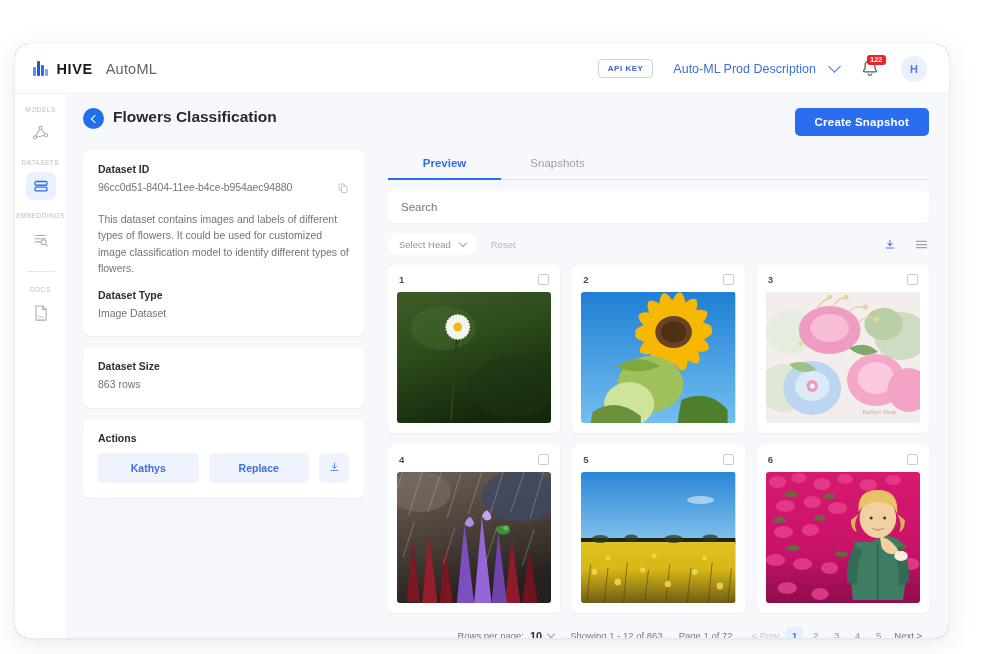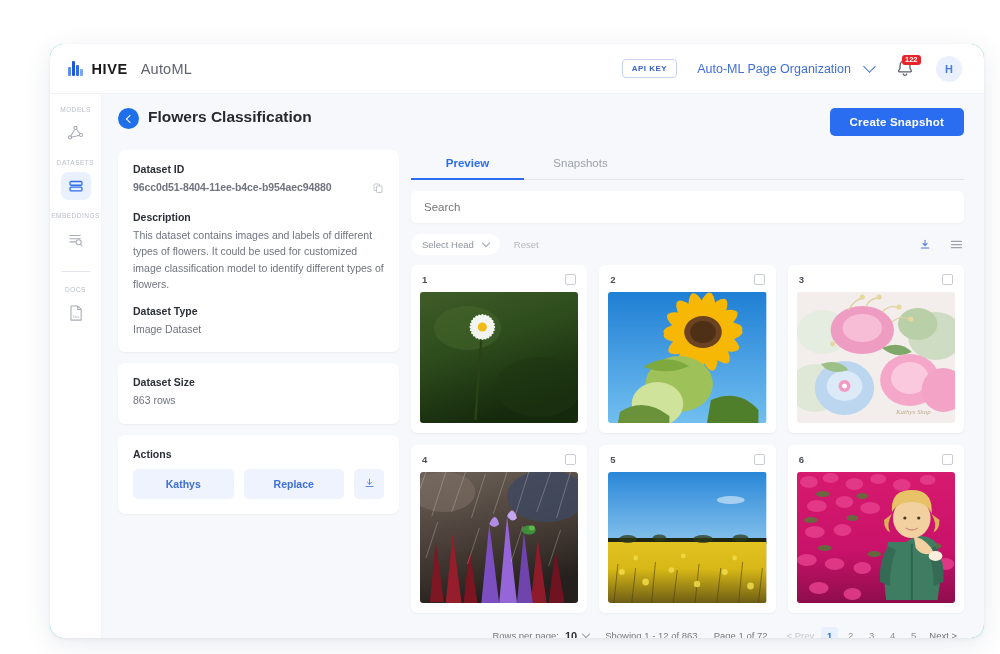--- a/index.html
+++ b/index.html
@@ -4,21 +4,21 @@
 <style>
   * { box-sizing: border-box; margin: 0; padding: 0; }
   html, body {
     width: 1000px; height: 654px;
     background: #ffffff;
     font-family: "Liberation Sans", sans-serif;
     overflow: hidden;
   }
   .app-window {
     position: absolute;
-    left: 50px; top: 44px;
+    left: 15px; top: 44px;
     width: 934px; height: 594px;
     background: #14b8a6;
     border-radius: 14px;
     box-shadow: 0 6px 26px rgba(80,90,120,0.13), 0 1px 3px rgba(80,90,120,0.08);
     overflow: hidden;
     display: flex;
     flex-direction: column;
   }
   
   .topbar {
@@ -88,28 +88,28 @@
     background: #1f6fea; display: flex; align-items: center; justify-content: center;
     cursor: pointer; margin-right: 9px;
   }
   .back-btn .arrow { width: 6px; height: 6px; border-left: 1.7px solid #fff; border-bottom: 1.7px solid #fff; transform: rotate(45deg); margin-left: 3px; }
   .page-title { font-size: 15.5px; font-weight: 700; color: #26292f; }
   .snapshot-btn {
     margin-left: auto; background: #2b6df0; color: #fff;
     font-size: 11.5px; font-weight: 600; border: none; border-radius: 5px;
     padding: 8px 20px; cursor: pointer; letter-spacing: .2px;
   }
-  .panels { flex: 1; display: flex; gap: 12px; min-height: 0; }
+  .panels { flex: 1; display: flex; gap: 24px; min-height: 0; }
   
   .left-col { width: 281px; flex: 0 0 281px; display: flex; flex-direction: column; gap: 11px; }
   .card { background: #fff; border-radius: 7px; padding: 13px 15px 15px; box-shadow: 0 1px 2px rgba(30,40,70,0.05); }
   .field-label { font-size: 10.5px; font-weight: 700; color: #2b2e35; margin-bottom: 4px; }
   .field-value { font-size: 10.5px; color: #70747e; line-height: 1.55; }
   .id-row { display: flex; align-items: flex-start; gap: 8px; }
-  .id-row .field-value { flex: 1; letter-spacing: -0.1px; font-weight: bold; }
+  .id-row .field-value { flex: 1; letter-spacing: -0.1px; }
   .copy-icon { cursor: pointer; flex: 0 0 auto; margin-top: 1px; }
   .block { margin-bottom: 13px; }
   .block:last-child { margin-bottom: 0; }
   .actions-row { display: flex; gap: 10px; margin-top: 9px; }
   .action-btn {
     flex: 1; background: #eef3fe; color: #3f6fd8;
     font-size: 10.5px; font-weight: 600; border: none; border-radius: 5px;
     padding: 9px 0; cursor: pointer; text-align: center;
   }
   .action-icon-btn {
@@ -175,21 +175,21 @@
           <i></i>
       </span>
       <span class="brand-hive">HIVE</span>
       <span class="brand-auto">AutoML</span>
     </div>
 
     <div class="topbar-right">
       <button class="apikey-btn">API KEY</button>
 
       <div class="org-select">
-        <span>Auto-ML Page Organization</span>
+        <span>Auto-ML Prod Description</span>
         <span class="chev-down"></span>
       </div>
 
       <div class="bell-wrap">
         <span class="badge">122</span>
         <svg viewBox="0 0 24 24" width="22" height="23">
           <path d="M12 3.2c-3.2 0-5.4 2.4-5.4 5.4v3.3l-1.5 2.6c-.3.5.1 1.1.7 1.1h12.4c.6 0 1-.6.7-1.1l-1.5-2.6V8.6c0-3-2.2-5.4-5.4-5.4z" fill="none" stroke="#5a5e66" stroke-width="1.4"></path>
           <path d="M10 17.4a2 2 0 0 0 4 0" fill="none" stroke="#5a5e66" stroke-width="1.4"></path>
         </svg>
       </div>
@@ -271,21 +271,20 @@
                 <span class="copy-icon">
                   <svg viewBox="0 0 24 24" width="12" height="12">
                     <rect x="4" y="4" width="11" height="13" rx="1.5" fill="#fff" stroke="#b0b4bc" stroke-width="1.5"></rect>
                     <rect x="9" y="8" width="11" height="13" rx="1.5" fill="#fff" stroke="#b0b4bc" stroke-width="1.5"></rect>
                   </svg>
                 </span>
               </div>
             </div>
 
             <div class="block">
-              <div class="field-label">Description</div>
               <div class="field-value">This dataset contains images and labels of different types of flowers. It could be used for customized image classification model to identify different types of flowers.</div>
             </div>
 
             <div class="block">
               <div class="field-label">Dataset Type</div>
               <div class="field-value">Image Dataset</div>
             </div>
           </div>
 
           <div class="card">

